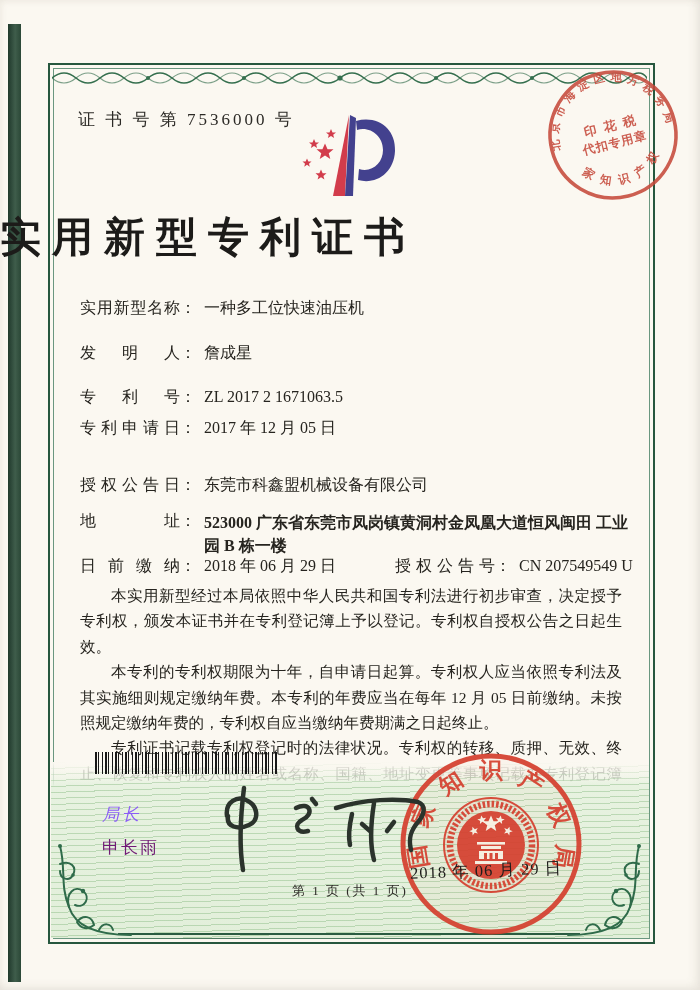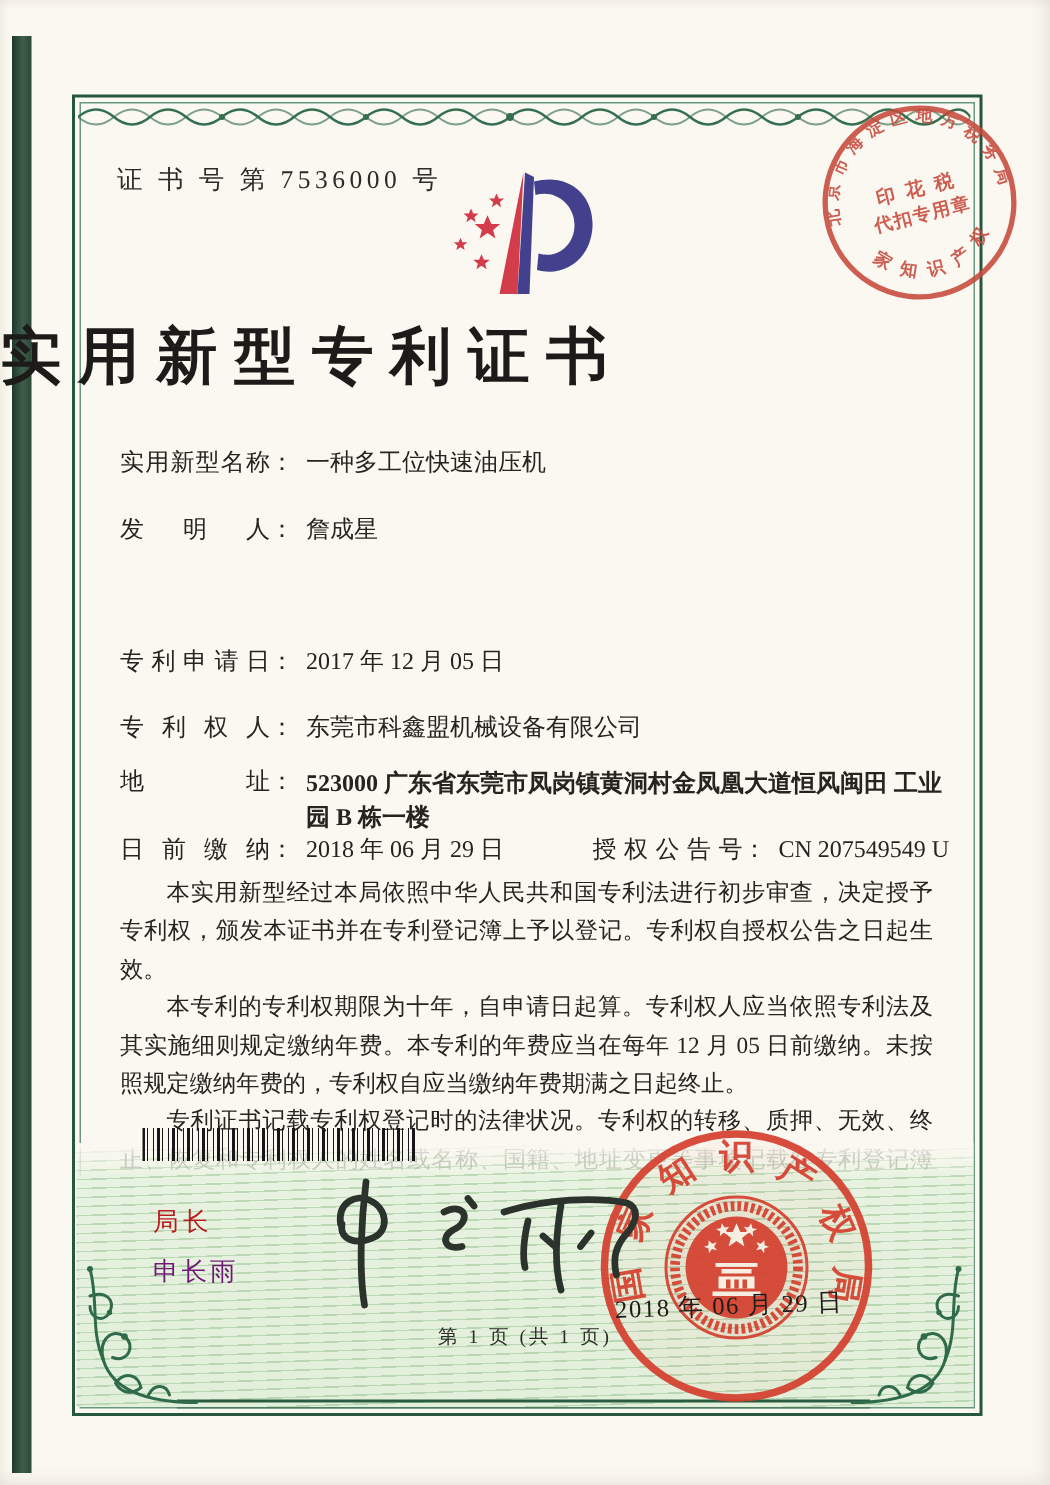--- a/index.html
+++ b/index.html
@@ -16,21 +16,21 @@
   .row{position:absolute;left:80px;font-size:16px;color:#26241f;white-space:nowrap;}
   .lbl{display:inline-block;width:100px;text-align:justify;text-align-last:justify;vertical-align:top;}
   .val{margin-left:8px;}
   .addr-val{display:inline-block;margin-left:8px;white-space:normal;width:436px;line-height:23px;vertical-align:top;font-weight:bold;}
   .row2col .pair2{position:absolute;left:315px;top:0;}
   .bodytext{position:absolute;left:80px;top:583px;width:542px;font-size:15.5px;line-height:25.4px;text-align:justify;color:#26241f;}
   .bodytext p{margin:0;text-indent:2em;}
   .waves{position:absolute;left:51px;top:762px;width:598px;height:176px;background:repeating-linear-gradient(178deg,rgba(122,178,116,.40) 0 1px,rgba(235,246,229,0) 1px 6px),linear-gradient(180deg,rgba(235,246,229,.25),#e7f2e0 14%,#e2efda);}
   .waves::before{content:"";position:absolute;left:0;top:0;width:100%;height:22px;background:linear-gradient(180deg,#fbf8f1,rgba(251,248,241,0));}
   .barcode{position:absolute;left:95px;top:752px;width:182px;height:22px;background:repeating-linear-gradient(90deg,#171717 0 2px,transparent 2px 3px,#171717 3px 4px,transparent 4px 7px,#171717 7px 8px,transparent 8px 10px);}
-  .director-title{position:absolute;left:102px;top:803px;font-size:17px;letter-spacing:3px;color:#b91c1c;}
+  .director-title{position:absolute;left:102px;top:803px;font-size:17px;letter-spacing:3px;color:#8b5cf6;font-style:italic;}
   .director-name{position:absolute;left:102px;top:836px;font-size:17px;letter-spacing:2px;color:#701a75;}
   .signature{position:absolute;left:212px;top:772px;width:225px;height:108px;z-index:4;}
   .seal{position:absolute;left:395px;top:748px;width:192px;height:192px;z-index:3;opacity:.93;}
   .seal-date{position:absolute;left:410px;top:860px;font-size:16.5px;color:#1e1d1b;letter-spacing:1px;transform:rotate(-2deg);z-index:5;white-space:nowrap;}
   .page-footer{position:absolute;left:230px;top:882px;width:240px;text-align:center;font-size:13px;letter-spacing:2px;color:#2e2c28;z-index:4;}
   .bottom-rule{position:absolute;left:118px;top:933px;width:462px;height:3px;border-top:2px solid #2a5c41;border-bottom:1px solid #4e7c62;z-index:2;}
   .flourish{position:absolute;top:836px;width:86px;height:104px;z-index:3;}
   .flourish.left{left:47px;}
   .flourish.right{left:566px;transform:scaleX(-1);}
   svg text{font-family:"Liberation Serif","DejaVu Serif",serif;}
@@ -91,25 +91,28 @@
   </svg>
 
   <div class="title">实用新型专利证书</div>
 
   <div class="row" style="top:298px">
     <span class="lbl">实用新型名称</span><span>：</span><span class="val">一种多工位快速油压机</span>
   </div>
   <div class="row" style="top:343px">
     <span class="lbl">发明人</span><span>：</span><span class="val">詹成星</span>
   </div>
-  <div class="row" style="top:431px">
+  <div class="row" style="top:387px">
+    <span class="lbl">专利号</span><span>：</span><span class="val">ZL 2017 2 1671063.5</span>
+  </div>
+  <div class="row" style="top:418px">
     <span class="lbl">专利申请日</span><span>：</span><span class="val">2017 年 12 月 05 日</span>
   </div>
   <div class="row" style="top:475px">
-    <span class="lbl">专利权人</span><span>：</span><span class="val">东莞市科鑫盟机械设备有限公司</span>
+    <span class="lbl">授权公告日</span><span>：</span><span class="val">东莞市科鑫盟机械设备有限公司</span>
   </div>
   <div class="row" style="top:511px">
     <span class="lbl">地址</span><span>：</span><span class="addr-val">523000 广东省东莞市凤岗镇黄洞村金凤凰大道恒风闽田 工业园 B 栋一楼</span>
   </div>
   <div class="row row2col" style="top:556px">
     <span class="lbl">日前缴纳</span><span>：</span><span class="val">2018 年 06 月 29 日</span>
     <span class="pair2">
       <span class="lbl">授权公告号</span><span>：</span><span class="val">CN 207549549 U</span>
     </span>
   </div>

